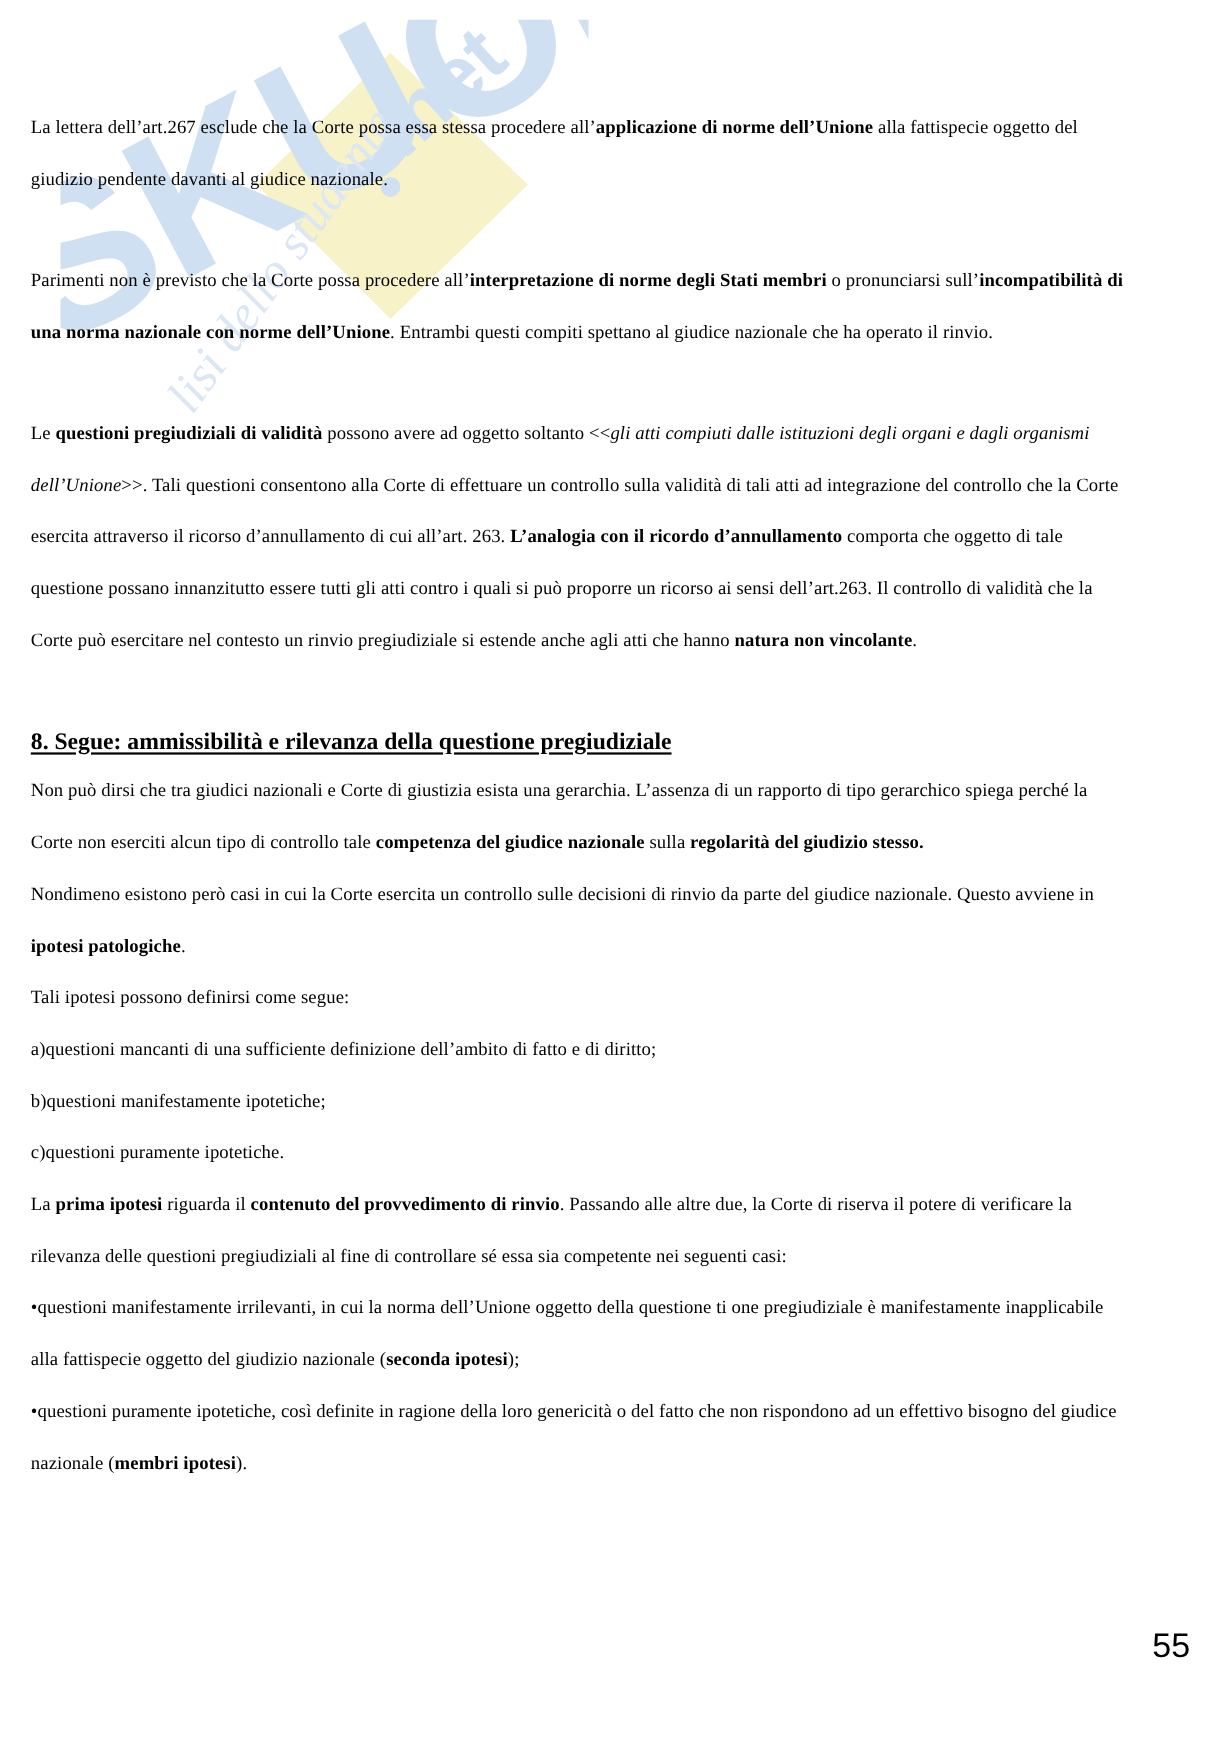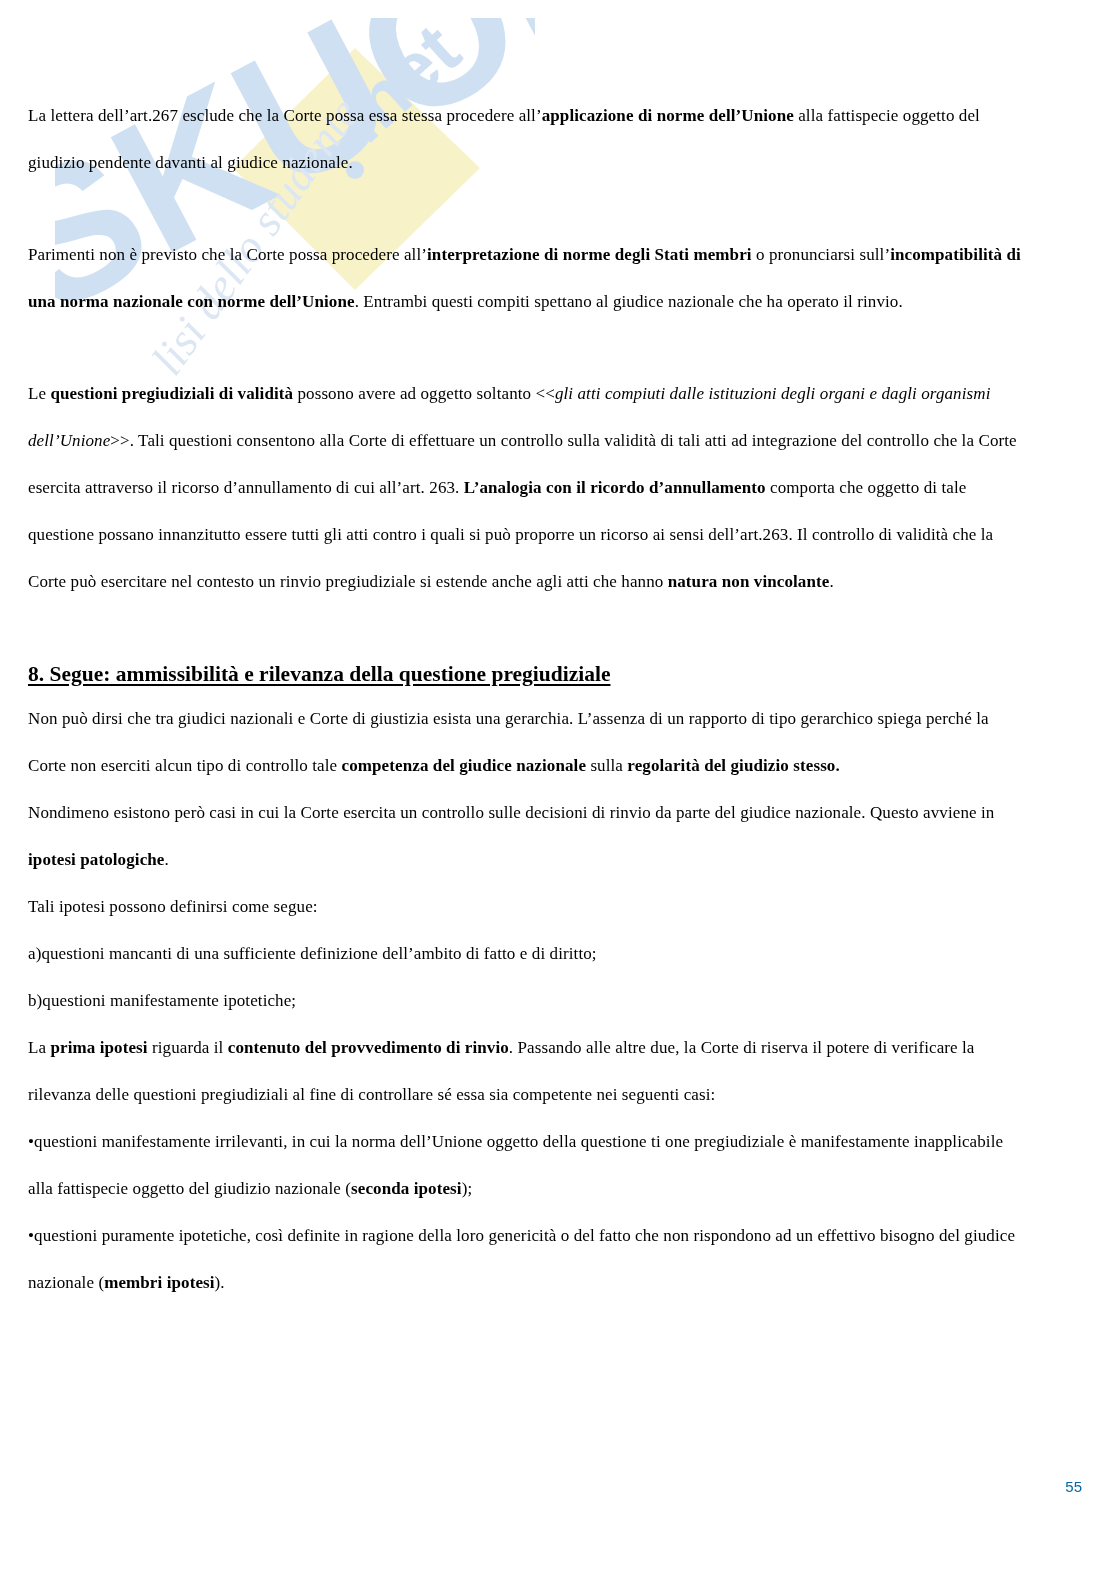--- a/index.html
+++ b/index.html
@@ -63,22 +63,22 @@
     text-decoration: underline;
     text-underline-offset: 3px;
   }
   h2.heading.first { margin-top: 48px; font-family: Liberation Serif, serif; }
 
   #page-number {
     position: absolute;
     right: 36px;
     top: 1478px;
     font-family: "Liberation Sans", "DejaVu Sans", sans-serif;
-    font-size: 15px;
-    color: #0369a1;
+    font-size: 31px;
+    color: #000000;
     z-index: 2;
   }
 </style>
 </head>
 <body>
 
 <div id="page">
 
   <div id="watermark">
     <svg viewBox="0 0 480 400" xmlns="http://www.w3.org/2000/svg">
@@ -107,19 +107,20 @@
   <div id="content">
       <p class="para tight"><span>La lettera dell’art.267 esclude che la Corte possa essa stessa procedere all’</span><span class="b">applicazione di norme dell’Unione</span><span> alla fattispecie oggetto del giudizio pendente davanti al giudice nazionale.</span></p>
       <p class="para gap"><span>Parimenti non è previsto che la Corte possa procedere all’</span><span class="b">interpretazione di norme degli Stati membri</span><span> o pronunciarsi sull’</span><span class="b">incompatibilità di una norma nazionale con norme dell’Unione</span><span>. Entrambi questi compiti spettano al giudice nazionale che ha operato il rinvio.</span></p>
       <p class="para gap"><span>Le </span><span class="b">questioni pregiudiziali di validità</span><span> possono avere ad oggetto soltanto &lt;&lt;</span><span class="i">gli atti compiuti dalle istituzioni degli organi e dagli organismi dell’Unione</span><span>&gt;&gt;. Tali questioni consentono alla Corte di effettuare un controllo sulla validità di tali atti ad integrazione del controllo che la Corte esercita attraverso il ricorso d’annullamento di cui all’art. 263. </span><span class="b">L’analogia con il ricordo d’annullamento</span><span> comporta che oggetto di tale questione possano innanzitutto essere tutti gli atti contro i quali si può proporre un ricorso ai sensi dell’art.263. Il controllo di validità che la Corte può esercitare nel contesto un rinvio pregiudiziale si estende anche agli atti che hanno </span><span class="b">natura non vincolante</span><span>.</span></p>
       <h2 class="heading first">8. Segue: ammissibilità e rilevanza della questione pregiudiziale</h2>
       <p class="para tight"><span>Non può dirsi che tra giudici nazionali e Corte di giustizia esista una gerarchia. L’assenza di un rapporto di tipo gerarchico spiega perché la Corte non eserciti alcun tipo di controllo tale </span><span class="b">competenza del giudice nazionale</span><span> sulla </span><span class="b">regolarità del giudizio stesso.</span></p>
       <p class="para tight"><span>Nondimeno esistono però casi in cui la Corte esercita un controllo sulle decisioni di rinvio da parte del giudice nazionale. Questo avviene in </span><span class="b">ipotesi patologiche</span><span>.</span></p>
       <p class="para tight"><span>Tali ipotesi possono definirsi come segue:</span></p>
       <p class="para tight"><span>a)questioni mancanti di una sufficiente definizione dell’ambito di fatto e di diritto;</span></p>
       <p class="para tight"><span>b)questioni manifestamente ipotetiche;</span></p>
+      <p class="para tight"><span>c)questioni puramente ipotetiche.</span></p>
       <p class="para tight"><span>La </span><span class="b">prima ipotesi</span><span> riguarda il </span><span class="b">contenuto del provvedimento di rinvio</span><span>. Passando alle altre due, la Corte di riserva il potere di verificare la rilevanza delle questioni pregiudiziali al fine di controllare sé essa sia competente nei seguenti casi:</span></p>
       <p class="para tight"><span>•questioni manifestamente irrilevanti, in cui la norma dell’Unione oggetto della questione ti one pregiudiziale è manifestamente inapplicabile alla fattispecie oggetto del giudizio nazionale (</span><span class="b">seconda ipotesi</span><span>);</span></p>
       <p class="para tight"><span>•questioni puramente ipotetiche, così definite in ragione della loro genericità o del fatto che non rispondono ad un effettivo bisogno del giudice nazionale (</span><span class="b">membri ipotesi</span><span>).</span></p>
     </div>
 
   <div id="page-number">55</div>
 </div>
 
 </body></html>

